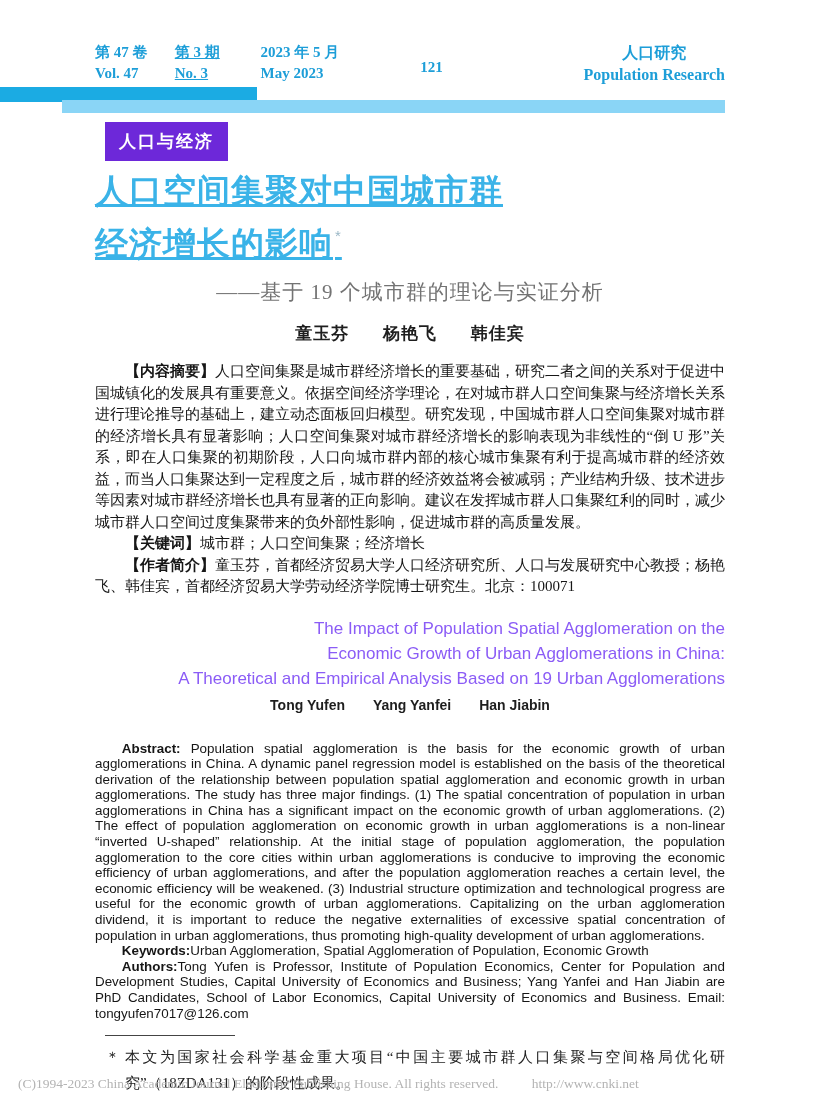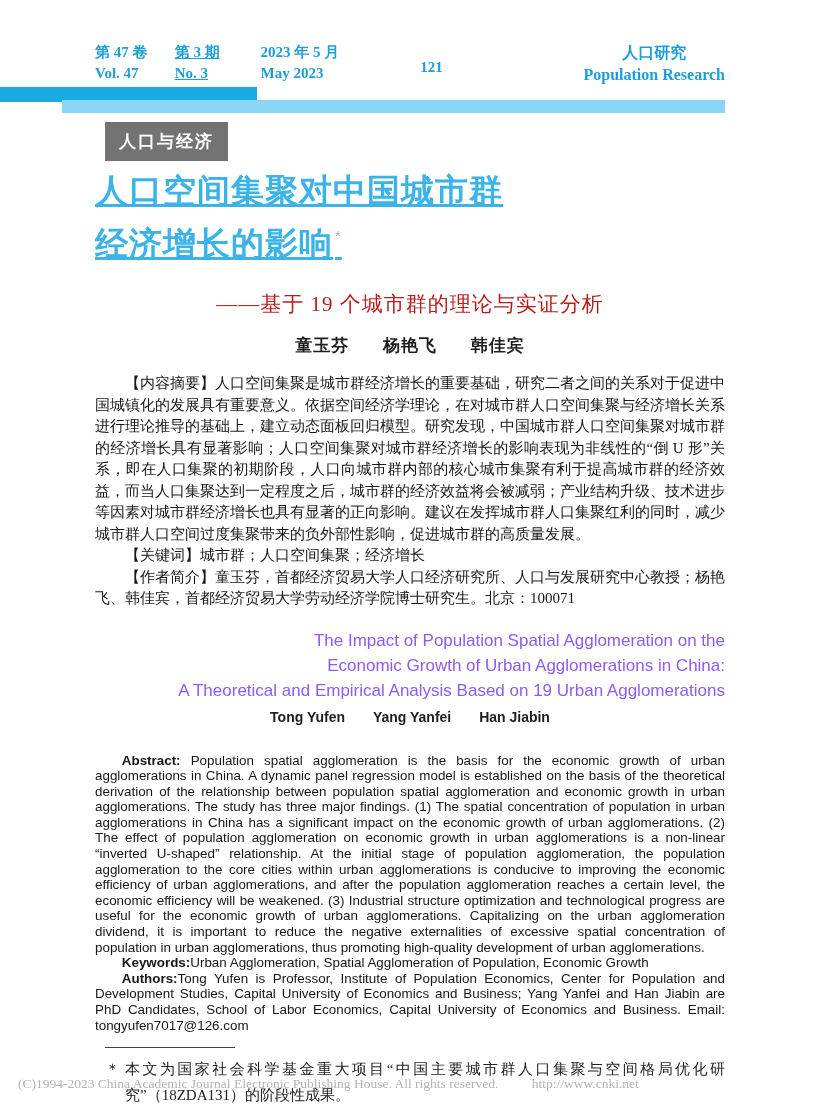--- a/index.html
+++ b/index.html
@@ -22,45 +22,45 @@
   .hdr-left .c1 { width: 76px; }
   .hdr-left .c2 { width: 82px; text-decoration: underline; }
   .hdr-page { font-weight: bold; font-size: 15px; margin-top: 17px; margin-left: -60px; }
   .hdr-right { font-weight: bold; font-size: 16px; line-height: 22px; text-align: center; white-space: nowrap; }
   
   .bar-dark  { position: absolute; top: 87px; left: 0; width: 257px; height: 15px; background: #1babe3; }
   .bar-light { position: absolute; top: 100px; left: 62px; width: 663px; height: 13px; background: #8ad5f6; }
   
   .badge {
     position: absolute; top: 122px; left: 105px;
-    background: #737373; color: #ffffff;
+    background: #6d28d9; color: #ffffff;
     font-family: "Liberation Sans", "DejaVu Sans", sans-serif;
     font-size: 17px; font-weight: bold; letter-spacing: 2px;
     padding: 8px 14px;
   }
   
   .main { position: absolute; top: 168px; left: 95px; width: 630px; }
   .title {
     text-align: left; color: #3ab3e8;
     font-family: "Liberation Sans", "DejaVu Sans", sans-serif;
     font-weight: bold; font-size: 33px; line-height: 45px; letter-spacing: 1px; text-decoration: underline;
   }
   .title sup { font-size: 15px; color: #9ab7c6; vertical-align: 14px; margin-left: 2px; font-weight: normal; }
   .subtitle {
-    text-align: center; font-size: 21px; color: #b91c1c; margin-top: 24px; letter-spacing: 1px;
+    text-align: center; font-size: 21px; color: #737373; margin-top: 12px; letter-spacing: 1px;
   }
   .zh-authors {
     text-align: center; margin-top: 16px; font-size: 17px; font-weight: bold;
     font-family: "Liberation Sans", "DejaVu Sans", sans-serif; letter-spacing: 1px;
   }
   .zh-authors span { margin: 0 14px; }
   
   .zh-abs { margin-top: 16px; font-size: 15px; line-height: 21.5px; text-align: justify; color: #161616; }
   .zh-abs p { text-indent: 2em; }
-  .zh-abs b { font-weight: normal; }
+  .zh-abs b { font-weight: bold; }
   
   .en-title {
     margin-top: 18px; text-align: right; color: #8b5cf6;
     font-family: "Liberation Sans", "DejaVu Sans", sans-serif;
     font-size: 17px; line-height: 25px;
   }
   .en-authors {
     text-align: center; margin-top: 6px; font-weight: bold; font-size: 14px;
     font-family: "Liberation Sans", "DejaVu Sans", sans-serif;
   }

